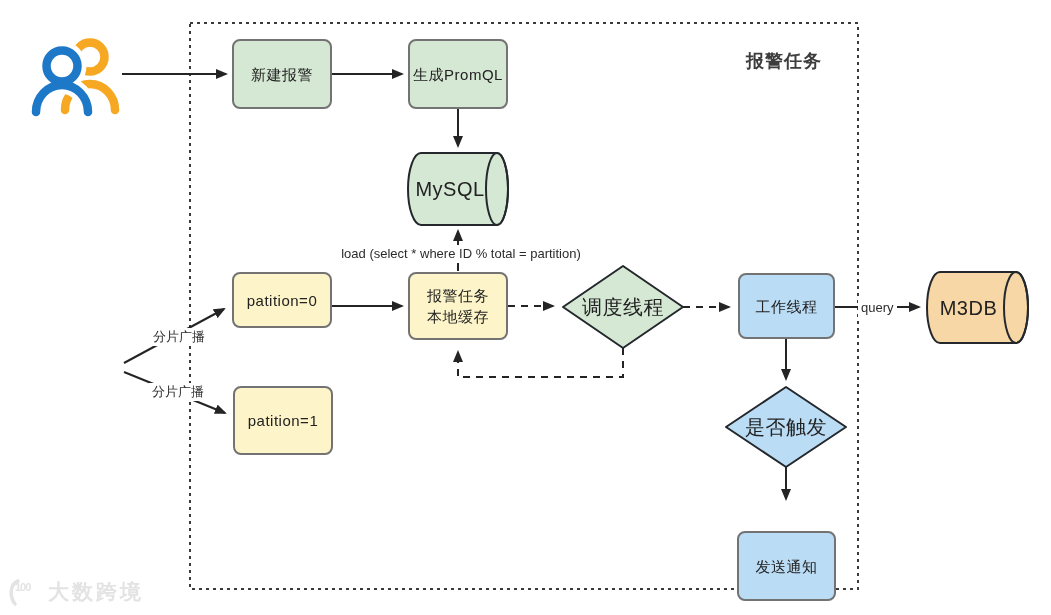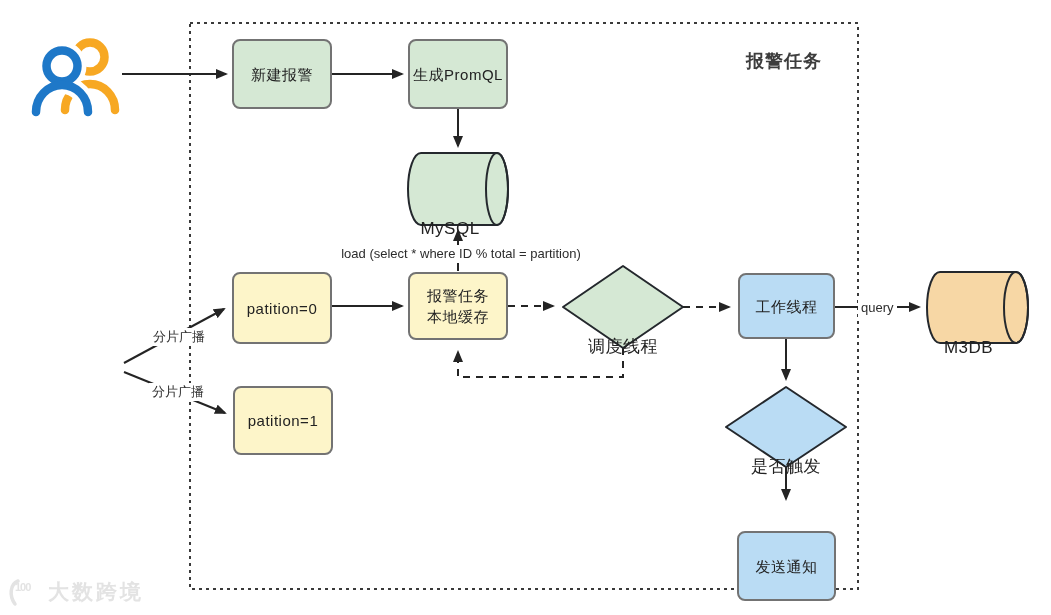--- a/index.html
+++ b/index.html
@@ -13,22 +13,22 @@
     border:2px solid #737373;border-radius:8px;box-sizing:border-box;
     font-size:15px;color:#222;text-align:center;white-space:pre-line;line-height:1.4;
     letter-spacing:0.5px;
   }
   .green{background:#d5e8d4;}
   .yellow{background:#fdf5c9;}
   .blue{background:#badcf4;}
   .purple{background:#dcb9e8;}
   .shape-label{
     position:absolute;z-index:2;display:flex;align-items:center;justify-content:center;
-    font-size:17px;color:#222;text-align:center;white-space:pre-line;line-height:1.4;
-    letter-spacing:0.5px;background:transparent;pointer-events:none;margin-top:40px;
+    font-size:20px;color:#222;text-align:center;white-space:pre-line;line-height:1.4;
+    letter-spacing:0.5px;background:transparent;pointer-events:none;
   }
   .edge-label{
     position:absolute;z-index:3;background:#ffffff;color:#2c2c2c;
     font-size:13px;line-height:1.2;padding:1px 3px;white-space:nowrap;
   }
   #boundary-title{
     position:absolute;left:746px;top:49px;z-index:2;font-size:18px;font-weight:600;
     color:#3d3d3d;letter-spacing:1px;
   }
   #watermark{
@@ -86,21 +86,21 @@
       <path d="M36,112 A26,27 0 0 1 88,112" stroke="#ffffff" stroke-width="18"></path>
       <circle cx="62" cy="66" r="15.5" stroke="#1e78c8" stroke-width="8.5"></circle>
       <path d="M36,112 A26,27 0 0 1 88,112" stroke="#1e78c8" stroke-width="8.5"></path>
     </g>
   </svg>
 
   <div id="boundary-title">报警任务</div>
 
   <div class="node green" style="left:232px;top:39px;width:100px;height:70px;">新建报警</div>
   <div class="node green" style="left:408px;top:39px;width:100px;height:70px;">生成PromQL</div>
-  <div class="node yellow" style="left:232px;top:272px;width:100px;height:72px;">patition=0</div>
+  <div class="node yellow" style="left:232px;top:272px;width:100px;height:56px;">patition=0</div>
   <div class="node yellow" style="left:233px;top:386px;width:100px;height:69px;">patition=1</div>
   <div class="node yellow" style="left:408px;top:272px;width:100px;height:68px;">报警任务
 本地缓存</div>
   <div class="node blue" style="left:738px;top:273px;width:97px;height:66px;">工作线程</div>
   <div class="node blue" style="left:737px;top:507px;width:99px;height:70px;margin-top:24px;">发送通知</div>
 
   <div class="shape-label" style="left:408px;top:153px;width:100px;height:72px;padding-right:16px;box-sizing:border-box;">MySQL</div>
   <div class="shape-label" style="left:927px;top:272px;width:101px;height:71px;padding-right:18px;box-sizing:border-box;">M3DB</div>
   <div class="shape-label" style="left:563px;top:266px;width:120px;height:82px;">调度线程</div>
   <div class="shape-label" style="left:726px;top:387px;width:120px;height:80px;">是否触发</div>

